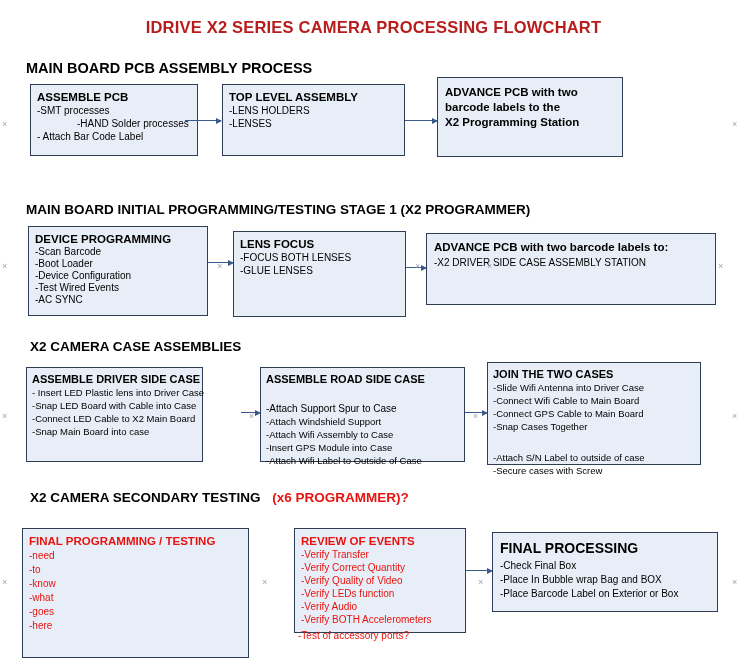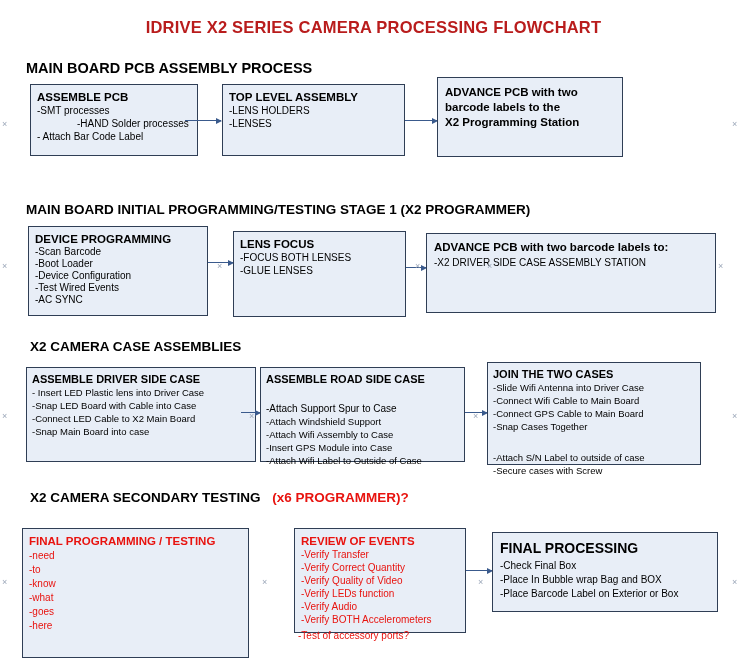--- a/index.html
+++ b/index.html
@@ -123,28 +123,28 @@
   <div class="arrow" style="left:208px; top:262px; width:25px;"></div>
 
   <div class="box" style="left:233px; top:231px; width:173px; height:86px; padding:6px 6px 0 6px;">
     <span class="bx-title" style="font-size:11.5px;">LENS FOCUS</span>
     <span class="bx-line" style="font-size:10px; margin-top:2px;">-FOCUS BOTH LENSES</span>
     <span class="bx-line" style="font-size:10px; margin-top:2px;">-GLUE LENSES</span>
   </div>
 
   <div class="arrow" style="left:406px; top:267px; width:20px;"></div>
 
-  <div class="box" style="left:426px; top:233px; width:290px; height:80px; padding:7px 7px 0 7px;">
+  <div class="box" style="left:426px; top:233px; width:290px; height:72px; padding:7px 7px 0 7px;">
     <span class="bx-title" style="font-size:11.5px;">ADVANCE PCB with two barcode labels to:</span>
     <span class="bx-line" style="font-size:10px; margin-top:4px;">-X2 DRIVER  SIDE  CASE  ASSEMBLY STATION</span>
   </div>
 
   <div class="section-head" style="left:30px; top:339px; font-size:13.5px;">X2 CAMERA CASE ASSEMBLIES</div>
 
-  <div class="box" style="left:26px; top:367px; width:230px; height:95px; padding:5px 5px 0 5px;">
+  <div class="box" style="left:26px; top:367px; width:177px; height:95px; padding:5px 5px 0 5px;">
     <span class="bx-title" style="font-size:11px;">ASSEMBLE DRIVER SIDE CASE</span>
     <span class="bx-line" style="font-size:9.5px; margin-top:2px;">- Insert LED Plastic lens into Driver Case</span>
     <span class="bx-line" style="font-size:9.5px; margin-top:2px;">-Snap LED Board with Cable into Case</span>
     <span class="bx-line" style="font-size:9.5px; margin-top:2px;">-Connect LED Cable to X2 Main Board</span>
     <span class="bx-line" style="font-size:9.5px; margin-top:2px;">-Snap Main Board into case</span>
   </div>
 
   <div class="arrow" style="left:241px; top:412px; width:19px;"></div>
 
   <div class="box" style="left:260px; top:367px; width:205px; height:95px; padding:5px 5px 0 5px;">

